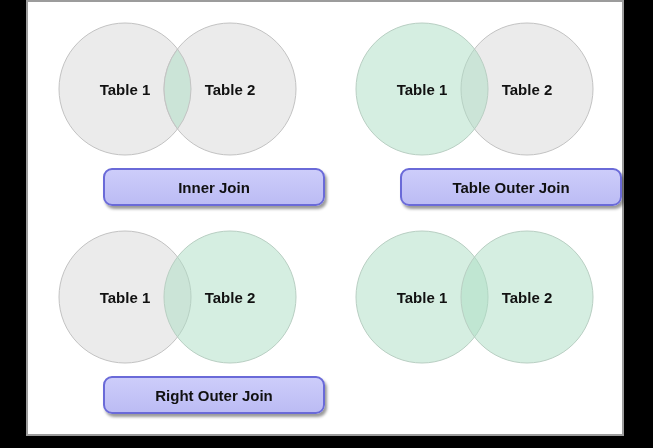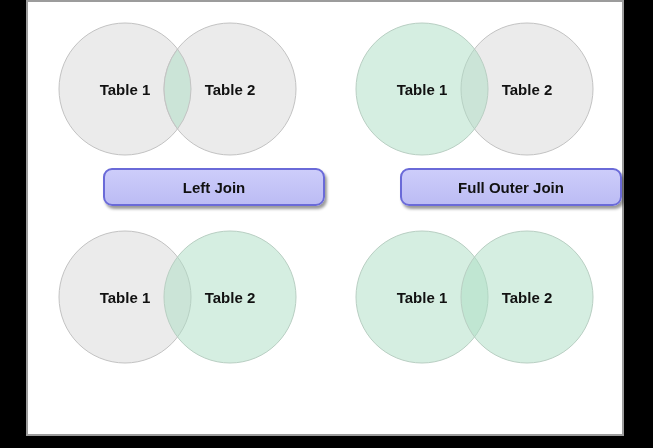--- a/index.html
+++ b/index.html
@@ -53,43 +53,44 @@
   <div class="grid">
 
     <div class="cell">
       <svg class="venn" width="296" height="148" viewBox="0 0 296 148">
         <circle class="circle-left" cx="96" cy="74" r="66" fill="#ebebeb" stroke="#c3c3c3"></circle>
         <circle class="circle-right" cx="201" cy="74" r="66" fill="#ebebeb" stroke="#c3c3c3"></circle>
         <path class="lens" d="M148.5,34 A66,66 0 0 1 148.5,114 A66,66 0 0 1 148.5,34 Z" fill="#cbe4d7" stroke="#c3c3c3"></path>
         <text class="vlabel" x="96" y="80">Table 1</text>
         <text class="vlabel" x="201" y="80">Table 2</text>
       </svg>
-      <div class="join-button">Left Join</div>
+      <div class="join-button">Inner Join</div>
     </div>
 
     <div class="cell">
       <svg class="venn" width="296" height="148" viewBox="0 0 296 148">
 
         <circle class="circle-right" cx="201" cy="74" r="66" fill="#ebebeb" stroke="#c3c3c3"></circle>
         <circle class="circle-left" cx="96" cy="74" r="66" fill="#abddc3" fill-opacity="0.5" stroke="#b9cfc3"></circle>
           <path class="lens" d="M148.5,34 A66,66 0 0 1 148.5,114 A66,66 0 0 1 148.5,34 Z" display="none"></path>
         <text class="vlabel" x="96" y="80">Table 1</text>
         <text class="vlabel" x="201" y="80">Table 2</text>
       </svg>
-      <div class="join-button">Full Outer Join</div>
+      <div class="join-button">Table Outer Join</div>
     </div>
 
     <div class="cell row2">
       <svg class="venn" width="296" height="148" viewBox="0 0 296 148">
         <circle class="circle-left" cx="96" cy="74" r="66" fill="#ebebeb" stroke="#c3c3c3"></circle>
         <circle class="circle-right" cx="201" cy="74" r="66" fill="#abddc3" fill-opacity="0.5" stroke="#b9cfc3"></circle>
         <path class="lens" d="M148.5,34 A66,66 0 0 1 148.5,114 A66,66 0 0 1 148.5,34 Z" display="none"></path>
         <text class="vlabel" x="96" y="80">Table 1</text>
         <text class="vlabel" x="201" y="80">Table 2</text>
       </svg>
+      <div class="join-button">Right Outer Join</div>
     </div>
 
     <div class="cell row2">
       <svg class="venn" width="296" height="148" viewBox="0 0 296 148">
         <circle class="circle-left" cx="96" cy="74" r="66" fill="#abddc3" fill-opacity="0.5" stroke="#b9cfc3"></circle>
         <circle class="circle-right" cx="201" cy="74" r="66" fill="#abddc3" fill-opacity="0.5" stroke="#b9cfc3"></circle>
         <path class="lens" d="M148.5,34 A66,66 0 0 1 148.5,114 A66,66 0 0 1 148.5,34 Z" display="none"></path>
         <text class="vlabel" x="96" y="80">Table 1</text>
         <text class="vlabel" x="201" y="80">Table 2</text>
       </svg>

